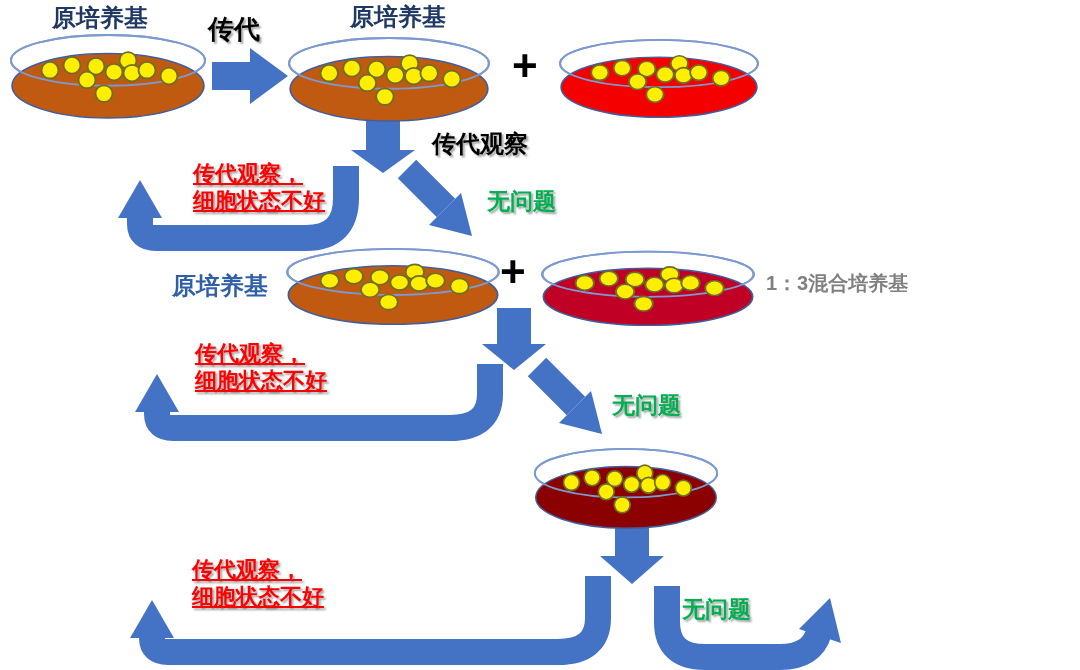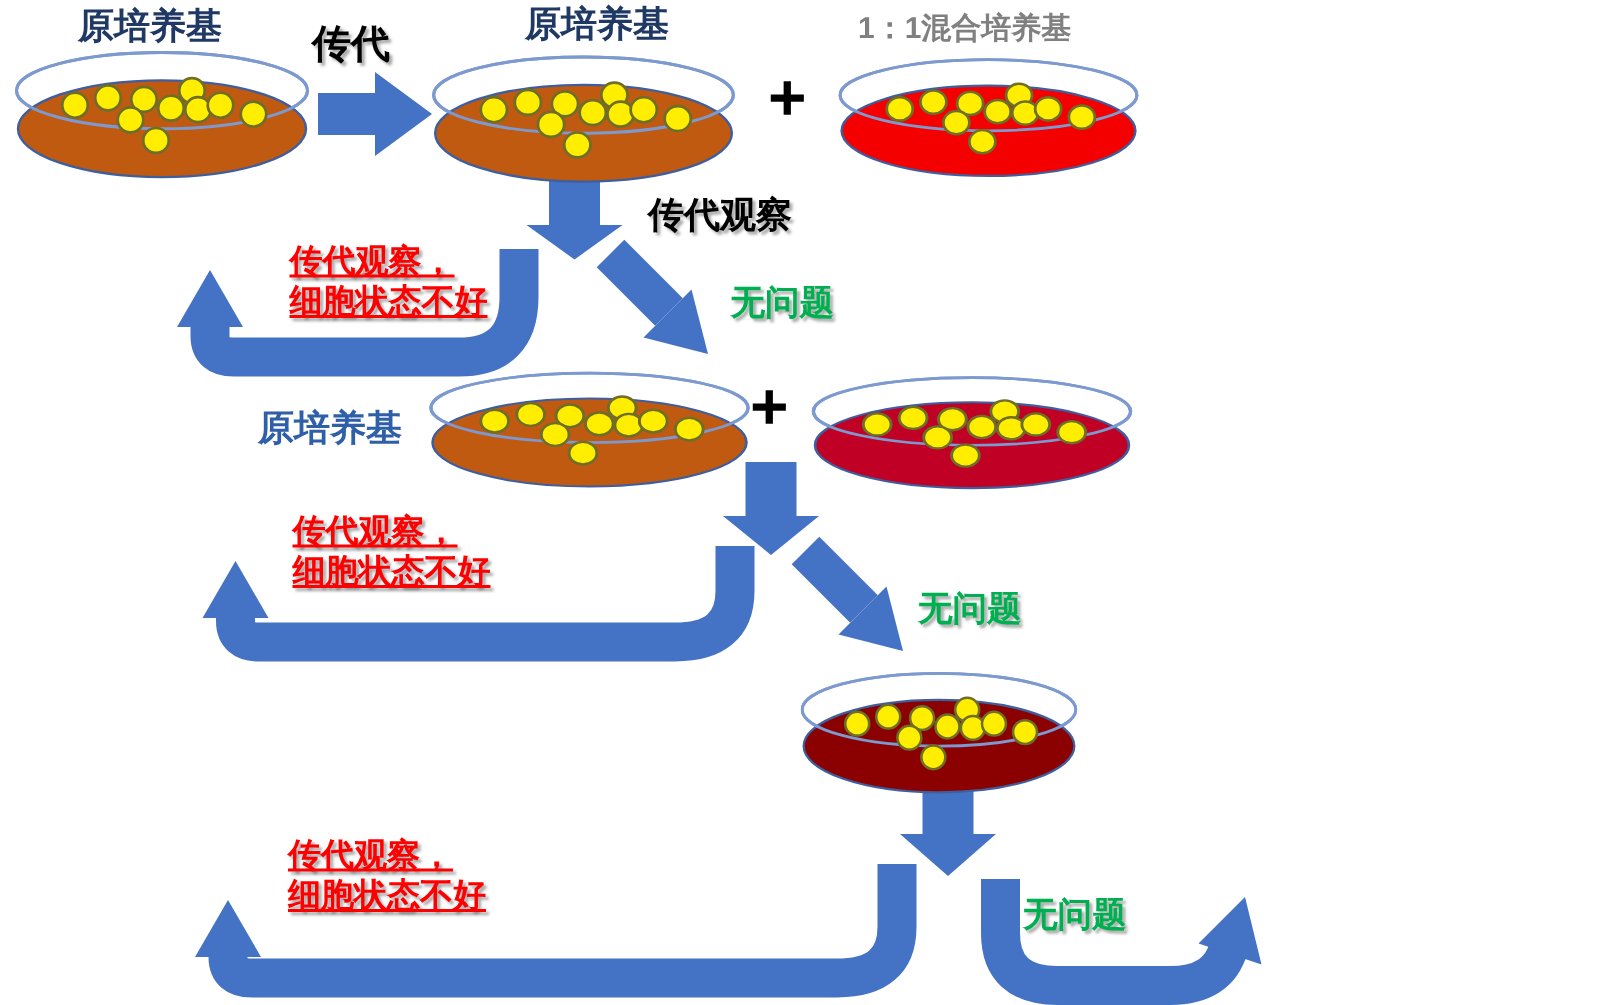--- a/index.html
+++ b/index.html
@@ -180,35 +180,35 @@
   </div>
 
   <div class="lbl c-navy ctr" style="left:38px;top:4px;width:124px">原培养基</div>
 
   <div class="lbl c-black s26 shadow" style="left:208px;top:14px">传代</div>
 
   <div class="lbl c-navy ctr" style="left:336px;top:3px;width:124px">原培养基</div>
 
   <div class="lbl c-black plus" style="left:512px;top:44px">+</div>
 
-  <div class="lbl c-gray" style="left:572px;top:8px">1：1混合培养基</div>
 
   <div class="lbl c-black s24 shadow" style="left:432px;top:130px">传代观察</div>
 
   <div class="lbl c-red shadow" style="left:193px;top:160px">
     <div>传代观察，</div>
     <div>细胞状态不好</div>
   </div>
 
   <div class="lbl c-green shadow" style="left:487px;top:188px">无问题</div>
 
   <div class="lbl c-blue" style="left:172px;top:272px">原培养基</div>
 
   <div class="lbl c-black plus" style="left:500px;top:250px">+</div>
 
+  <div class="lbl c-gray" style="left:766px;top:272px">1：3混合培养基</div>
 
   <div class="lbl c-red shadow" style="left:195px;top:340px">
     <div>传代观察，</div>
     <div>细胞状态不好</div>
   </div>
 
   <div class="lbl c-green shadow" style="left:612px;top:392px">无问题</div>
 
 
   <div class="lbl c-red shadow" style="left:192px;top:556px">

